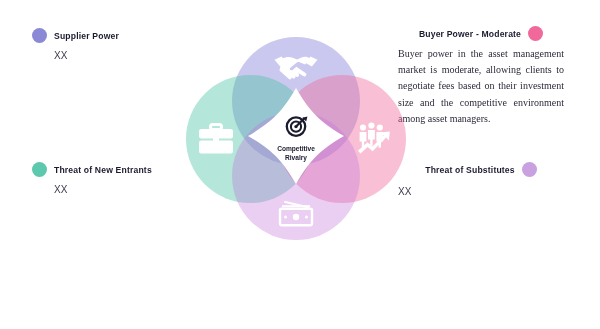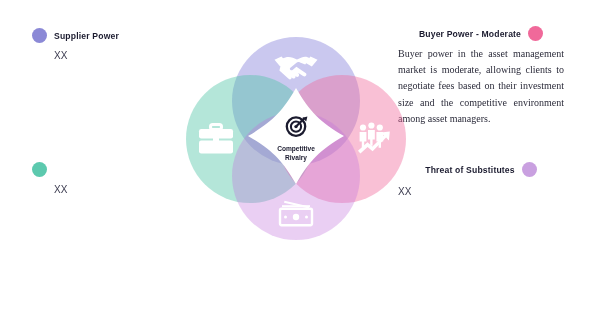--- a/index.html
+++ b/index.html
@@ -107,20 +107,21 @@
     <div class="label-head">
       <span class="dot" style="background:#8b89d6"></span>
       <span class="label-title">Supplier Power</span>
     </div>
     <div class="label-xx">XX</div>
   </div>
 
   <div class="label-block" id="threat-new-entrants-block">
     <div class="label-head">
       <span class="dot" style="background:#5cc9ae"></span>
+      <span class="label-title">Threat of New Entrants</span>
     </div>
     <div class="label-xx">XX</div>
   </div>
 
   <div class="label-block" id="buyer-power-block">
     <div class="label-head">
       <span class="label-title">Buyer Power - Moderate</span>
       <span class="dot" style="background:#f0699a"></span>
     </div>
     <div class="label-body">Buyer power in the asset management market is moderate, allowing clients to negotiate fees based on their investment size and the competitive environment among asset managers.</div>

